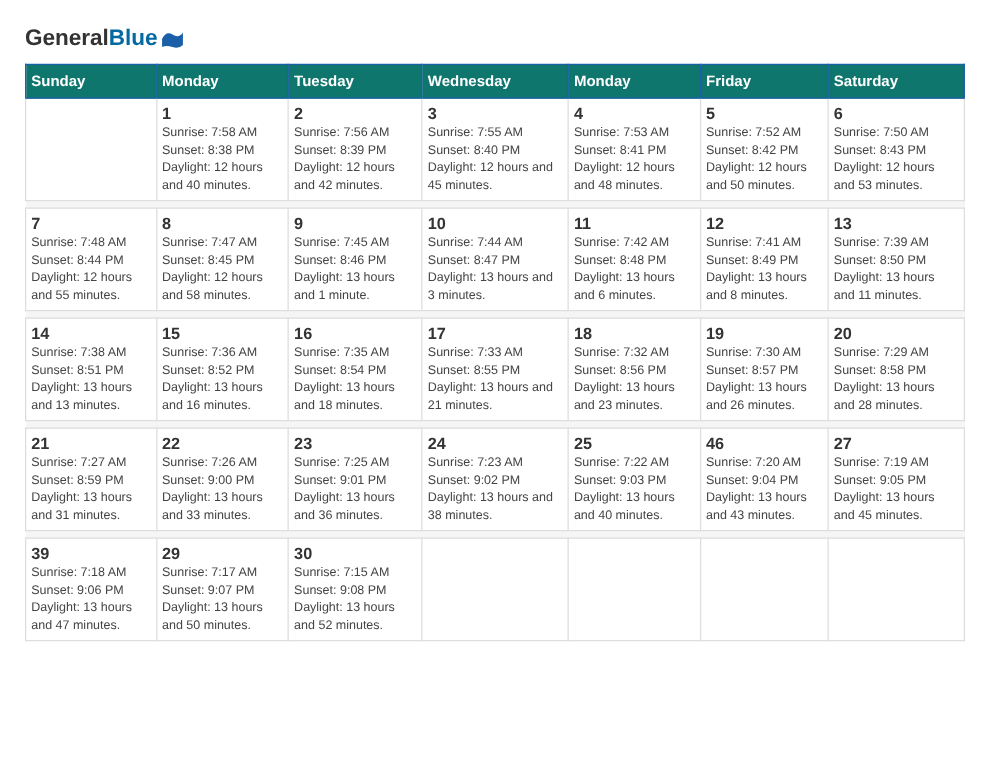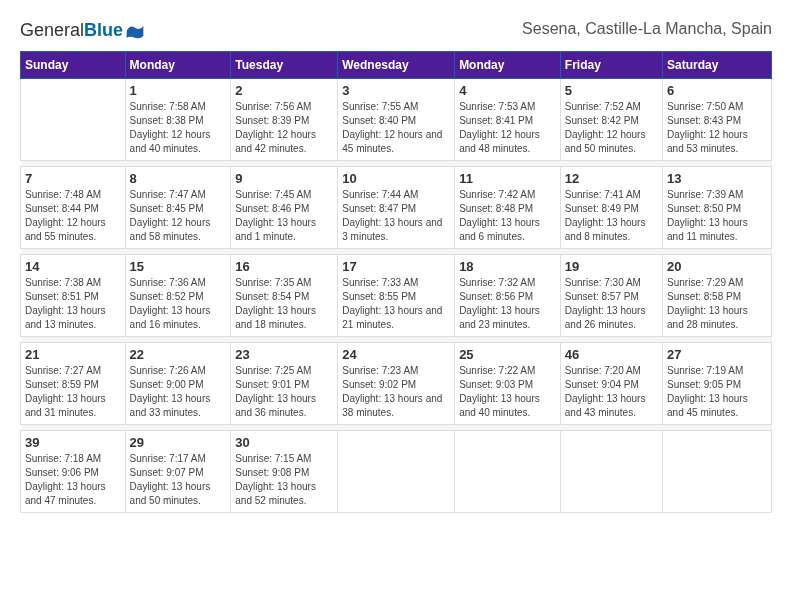--- a/index.html
+++ b/index.html
@@ -15,21 +15,21 @@
       justify-content: space-between;
       align-items: flex-start;
       margin-bottom: 10px;
     }
     .logo {
       display: flex;
       align-items: center;
     }
     .logo-text-general {
       font-size: 18px;
-      font-weight: normal;
+      font-weight: bold;
       color: #333;
     }
     .logo-text-blue {
       font-size: 18px;
       font-weight: bold;
       color: #0369a1;
     }
     .logo-icon {
       width: 20px;
       height: 20px;
@@ -46,21 +46,21 @@
     .subtitle {
       font-size: 16px;
       color: #555;
     }
     table {
       width: 100%;
       border-collapse: collapse;
       font-size: 11px;
     }
     thead tr {
-      background-color: #4c1d95;
+      background-color: #0f766e;
       color: #fff;
     }
     thead th {
       padding: 6px 4px;
       text-align: left;
       font-size: 12px;
       font-weight: bold;
       border: 1px solid #1a5fa8;
     }
     tbody tr {
@@ -106,21 +106,20 @@
 <div class="header-area">
   <div class="logo">
     <span>
       <span class="logo-text-general">General</span><span class="logo-text-blue">Blue</span>
     </span>
     <svg class="logo-icon" viewBox="0 0 24 24" fill="#1a5fa8">
       <path d="M2 12 Q6 4 12 8 Q18 12 22 6 L22 18 Q18 22 12 20 Q6 18 2 20 Z"></path>
     </svg>
   </div>
   <div class="title-area">
-    <div class="subtitle">Sesena, Castille-La Mancha, Spain</div>
   </div>
 </div>
 
 <table>
   <thead>
     <tr>
     <th>Sunday</th>
         <th>Monday</th>
         <th>Tuesday</th>
         <th>Wednesday</th>

